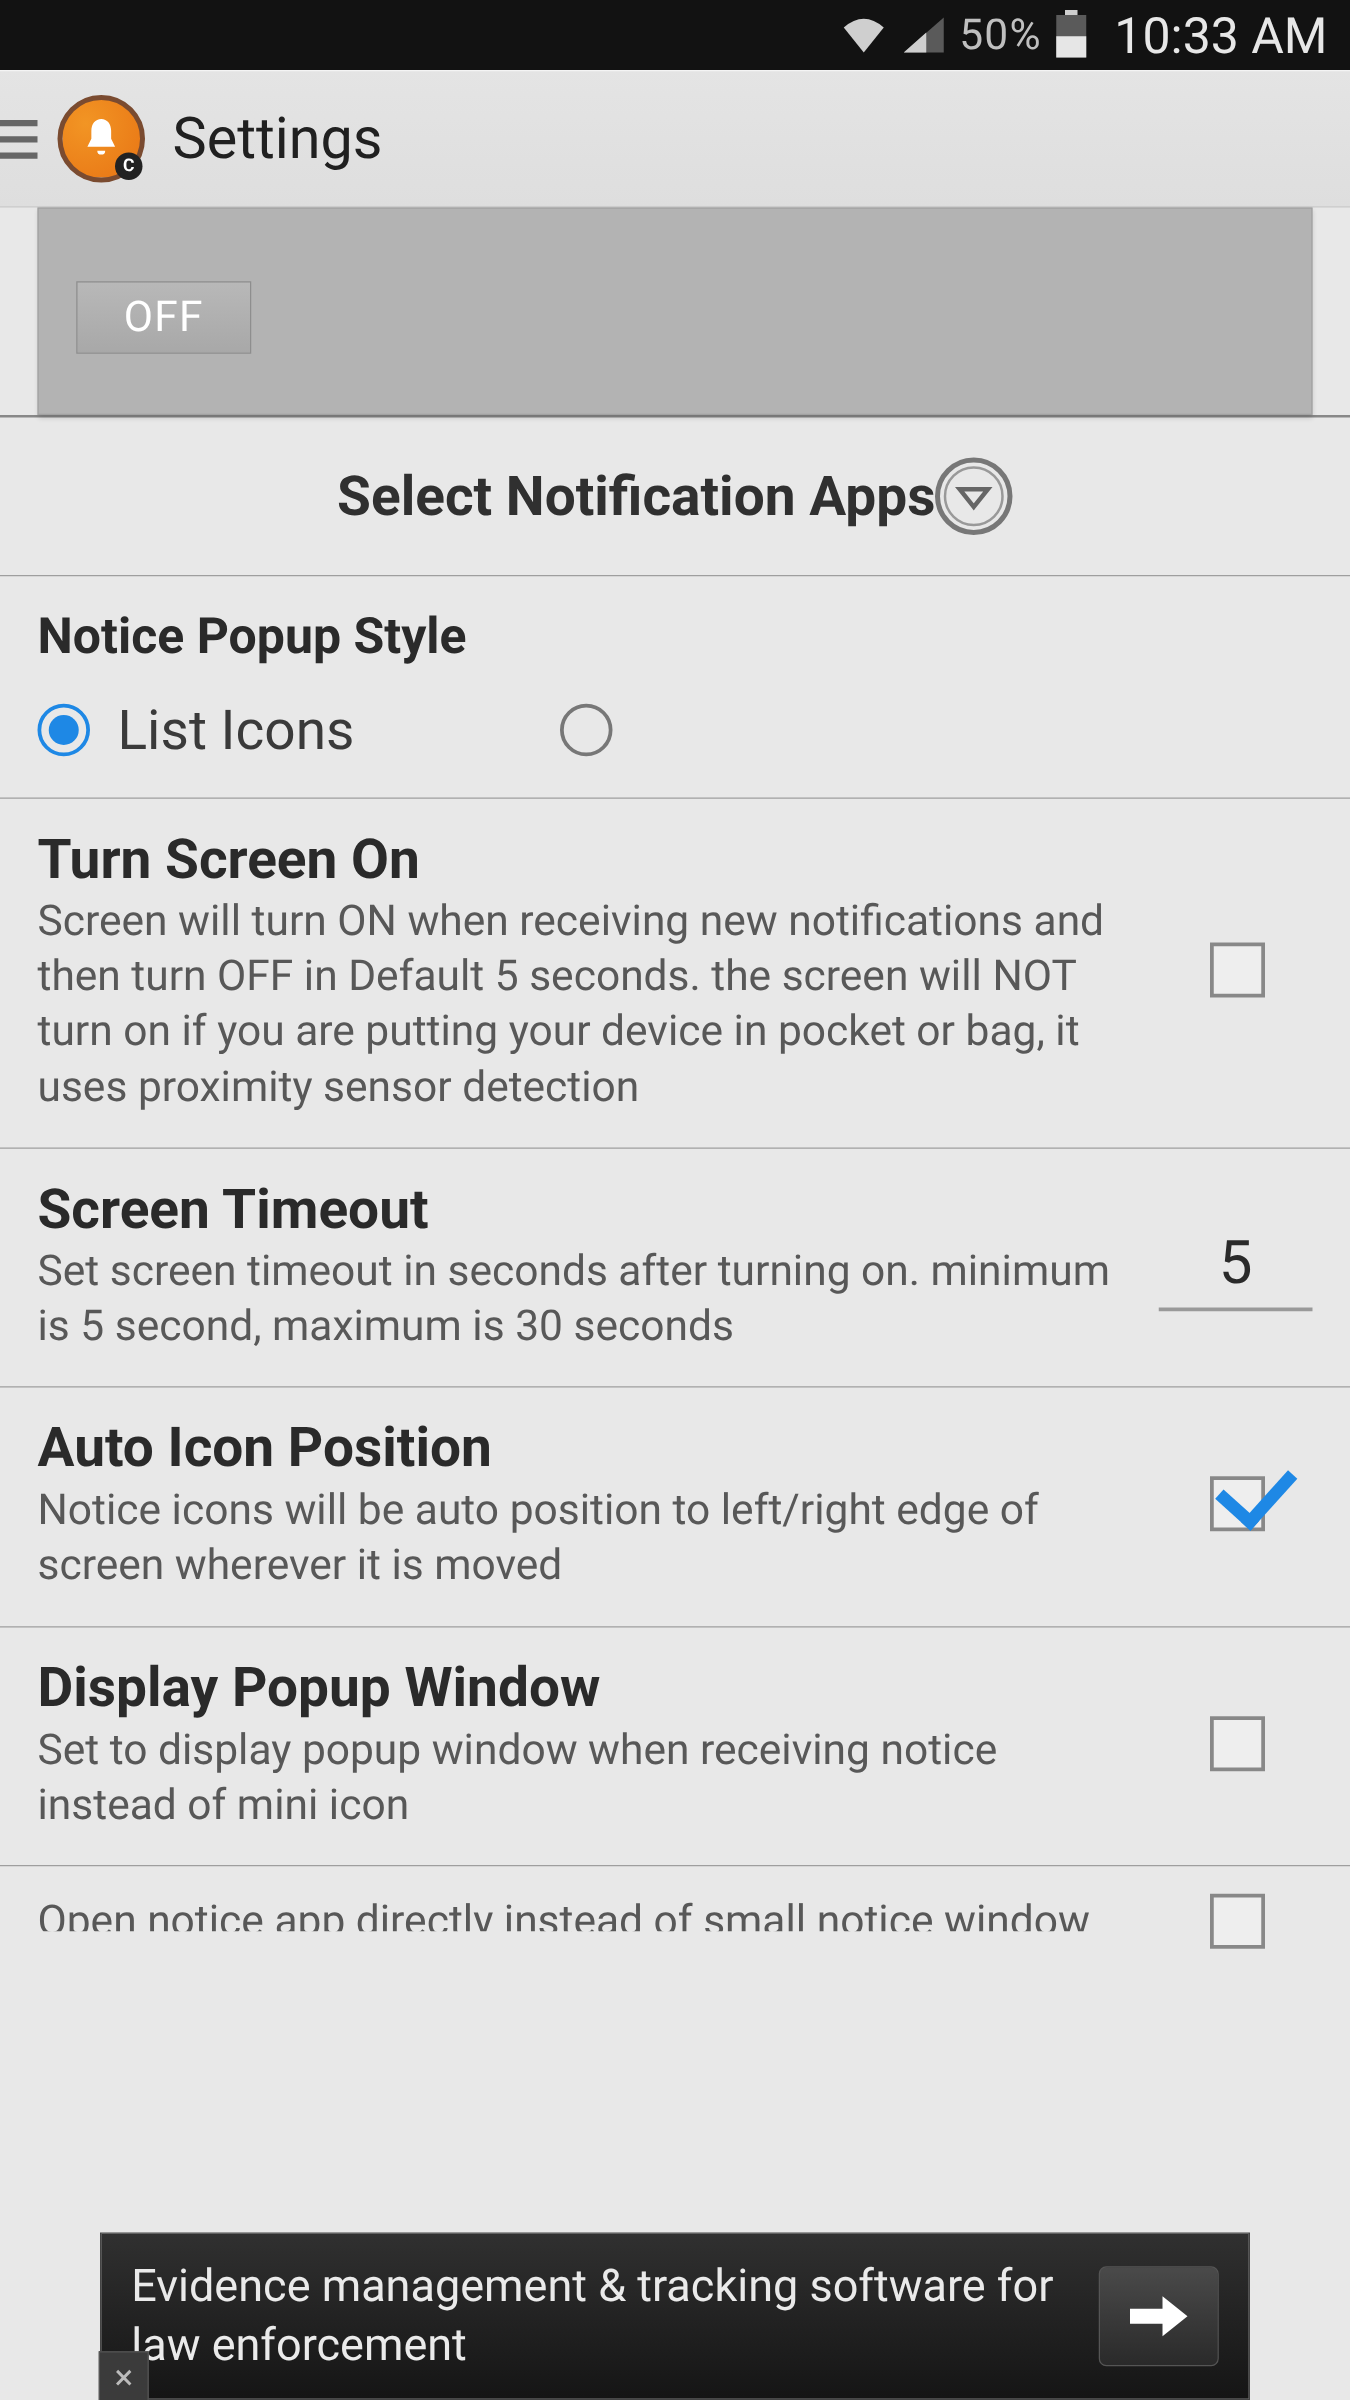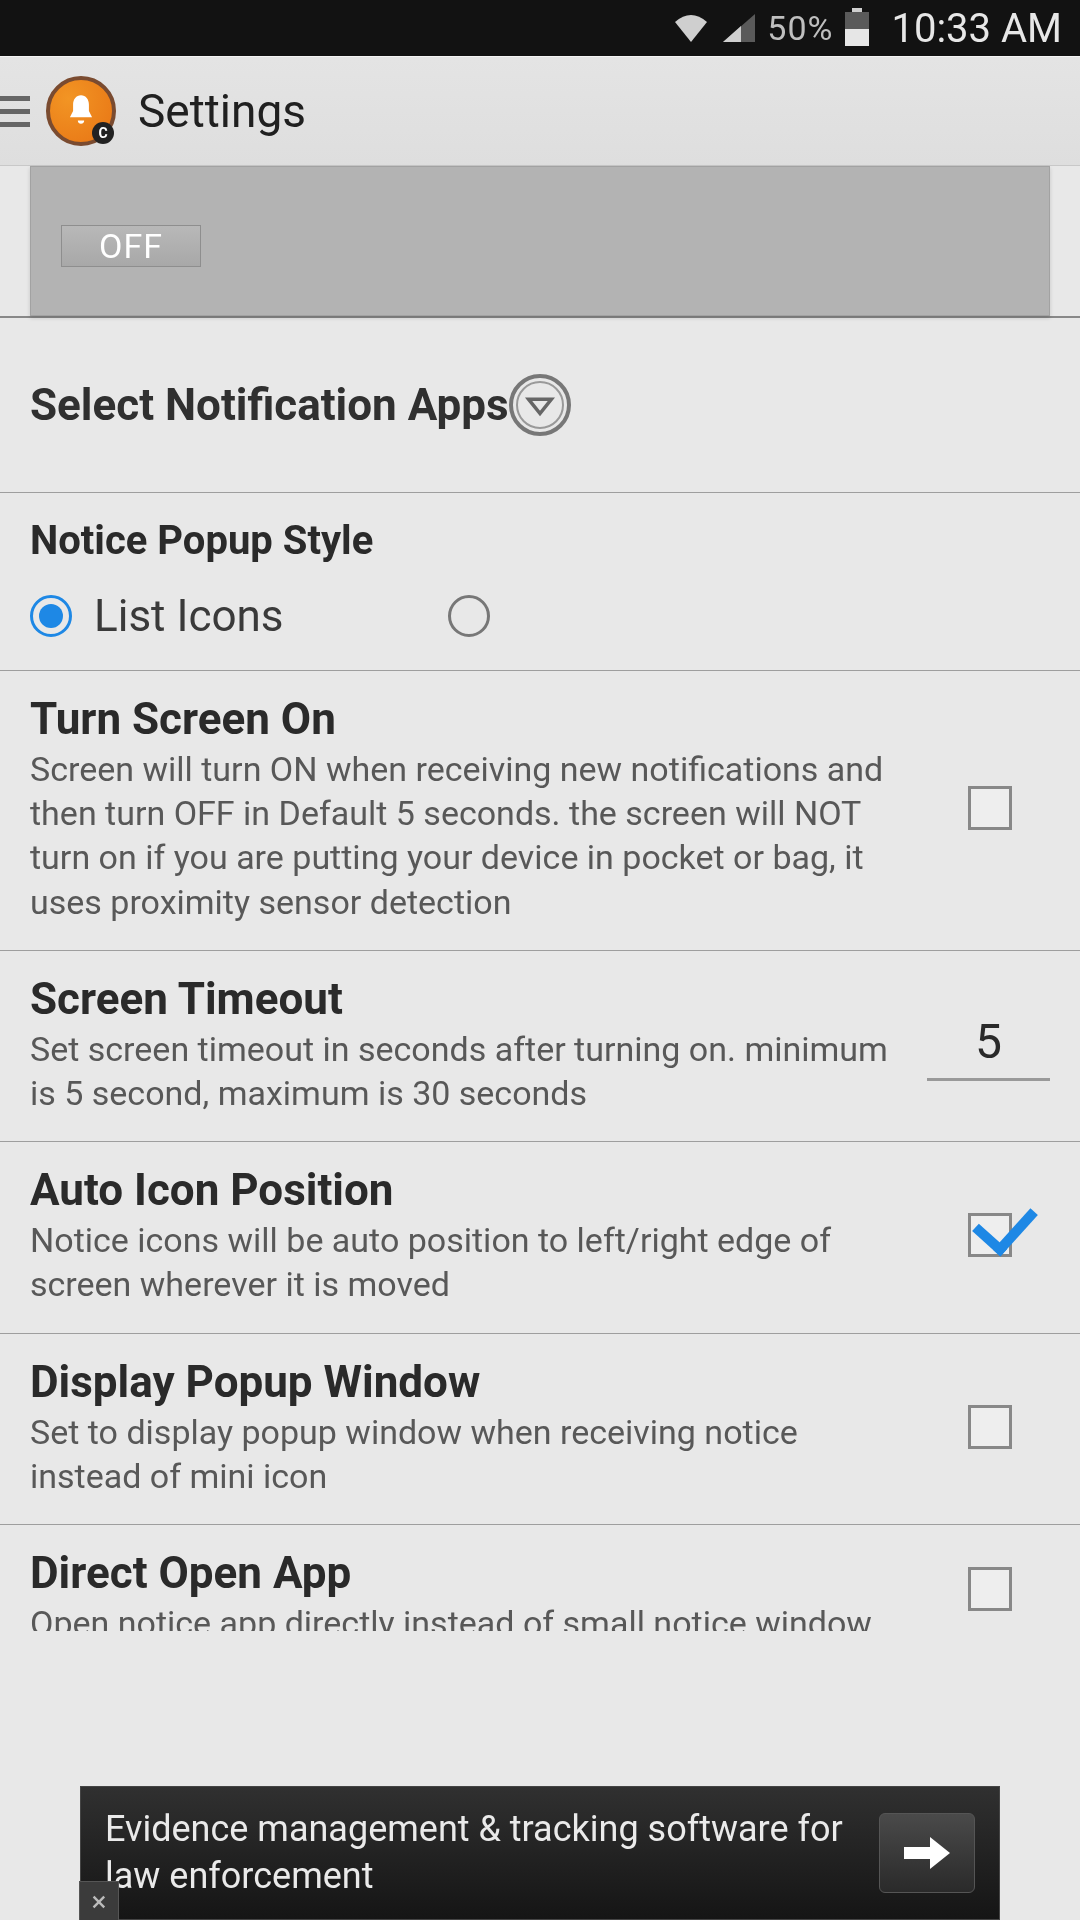--- a/index.html
+++ b/index.html
@@ -17,23 +17,23 @@
 .app-bar .app-icon svg { width: 38px; height: 38px; }
 .app-bar .app-icon .badge { position: absolute; bottom: -2px; right: -2px; width: 22px; height: 22px; border-radius: 50%; background: #222; color: #fff; font-size: 14px; font-weight: bold; display: flex; align-items: center; justify-content: center; }
 .app-bar .title { font-size: 46px; color: #202020; margin-left: 22px; font-weight: 400; }
 
 .content { height: calc(1920px - 56px - 110px); }
 
 .row { border-bottom: 1px solid #9e9e9e; position: relative; }
 .row-enable { background: #b3b3b3; padding: 58px 30px 48px; display: flex; align-items: center; justify-content: space-between; margin: 0 30px; box-shadow: 0 2px 4px rgba(0,0,0,0.15); border: 1px solid #a2a2a2; }
 .row-enable-wrap { padding-bottom: 0; border-bottom: 2px solid #888; }
 .row-enable .label { font-size: 44px; font-weight: 700; color: #303030; }
-.off-btn { width: 140px; height: 42px; background: linear-gradient(#b8b8b8, #a8a8a8); border: 1px solid #8e8e8e; color: #fff; font-size: 34px; display: flex; align-items: center; justify-content: center; letter-spacing: 1px; }
+.off-btn { width: 140px; height: 58px; background: linear-gradient(#b8b8b8, #a8a8a8); border: 1px solid #8e8e8e; color: #fff; font-size: 34px; display: flex; align-items: center; justify-content: center; letter-spacing: 1px; }
 
-.row-select { padding: 56px 30px; display: flex; align-items: center; justify-content: flex-start; }
+.row-select { padding: 32px 30px; display: flex; align-items: center; justify-content: center; }
 .row-select .label { font-size: 44px; font-weight: 700; color: #303030; }
 .chevron-circle { width: 62px; height: 62px; border: 4px solid #777; border-radius: 50%; display: flex; align-items: center; justify-content: center; position: relative; }
 .chevron-circle::before { content: ""; position: absolute; inset: 3px; border: 2px solid #999; border-radius: 50%; }
 .chevron-circle svg { width: 34px; height: 34px; z-index: 1; }
 
 .row-popup-style { padding: 24px 30px 28px; }
 .section-title { font-size: 40px; font-weight: 700; color: #2a2a2a; margin-bottom: 26px; }
 .radio-row { display: flex; align-items: center; gap: 34px; }
 .radio-group { display: flex; align-items: center; gap: 22px; }
 .radio-group + .radio-group { margin-left: 130px; }
@@ -170,21 +170,20 @@
       <div class="title">Display Popup Window</div>
       <div class="desc">Set to display popup window when receiving notice instead of mini icon</div>
     </div>
     <div class="ctrl">
         <span class="checkbox"></span>
       </div>
   </div>
 
   <div class="row row-setting row-direct">
     <div class="txt">
-      <div class="title">Direct Open App</div>
       <div class="desc">Open notice app directly instead of small notice window</div>
     </div>
     <div class="ctrl">
         <span class="checkbox"></span>
       </div>
   </div>
 
 </div>
 
 <div class="ad-banner">

